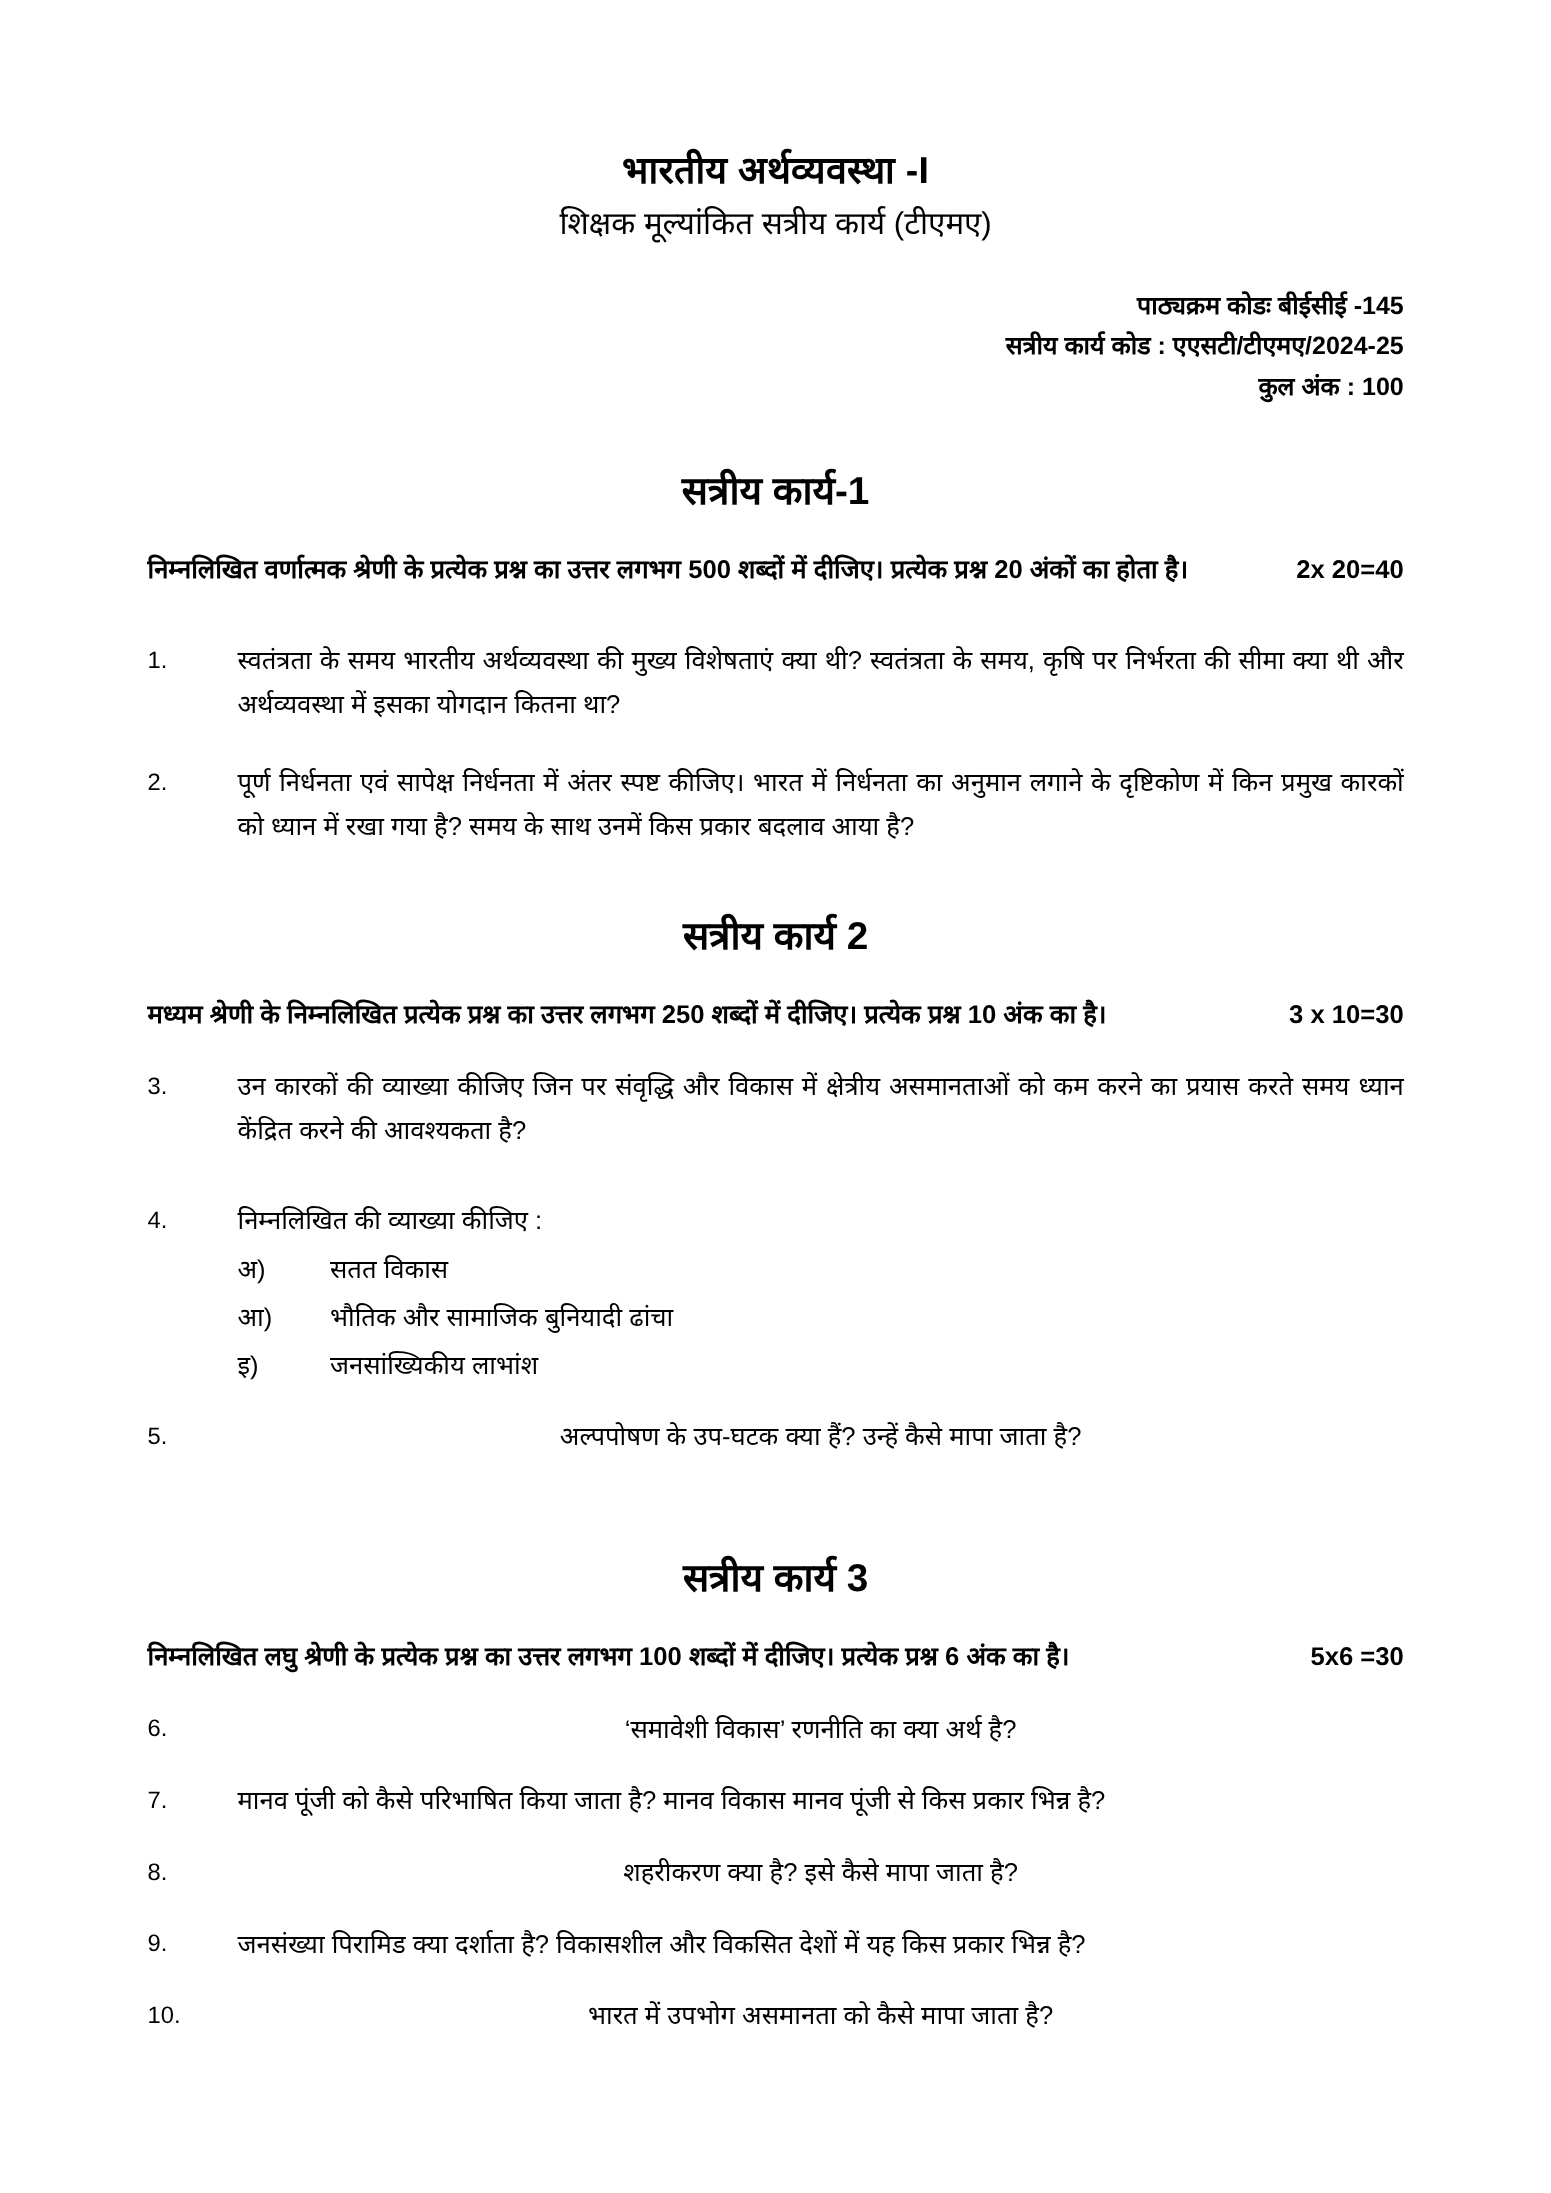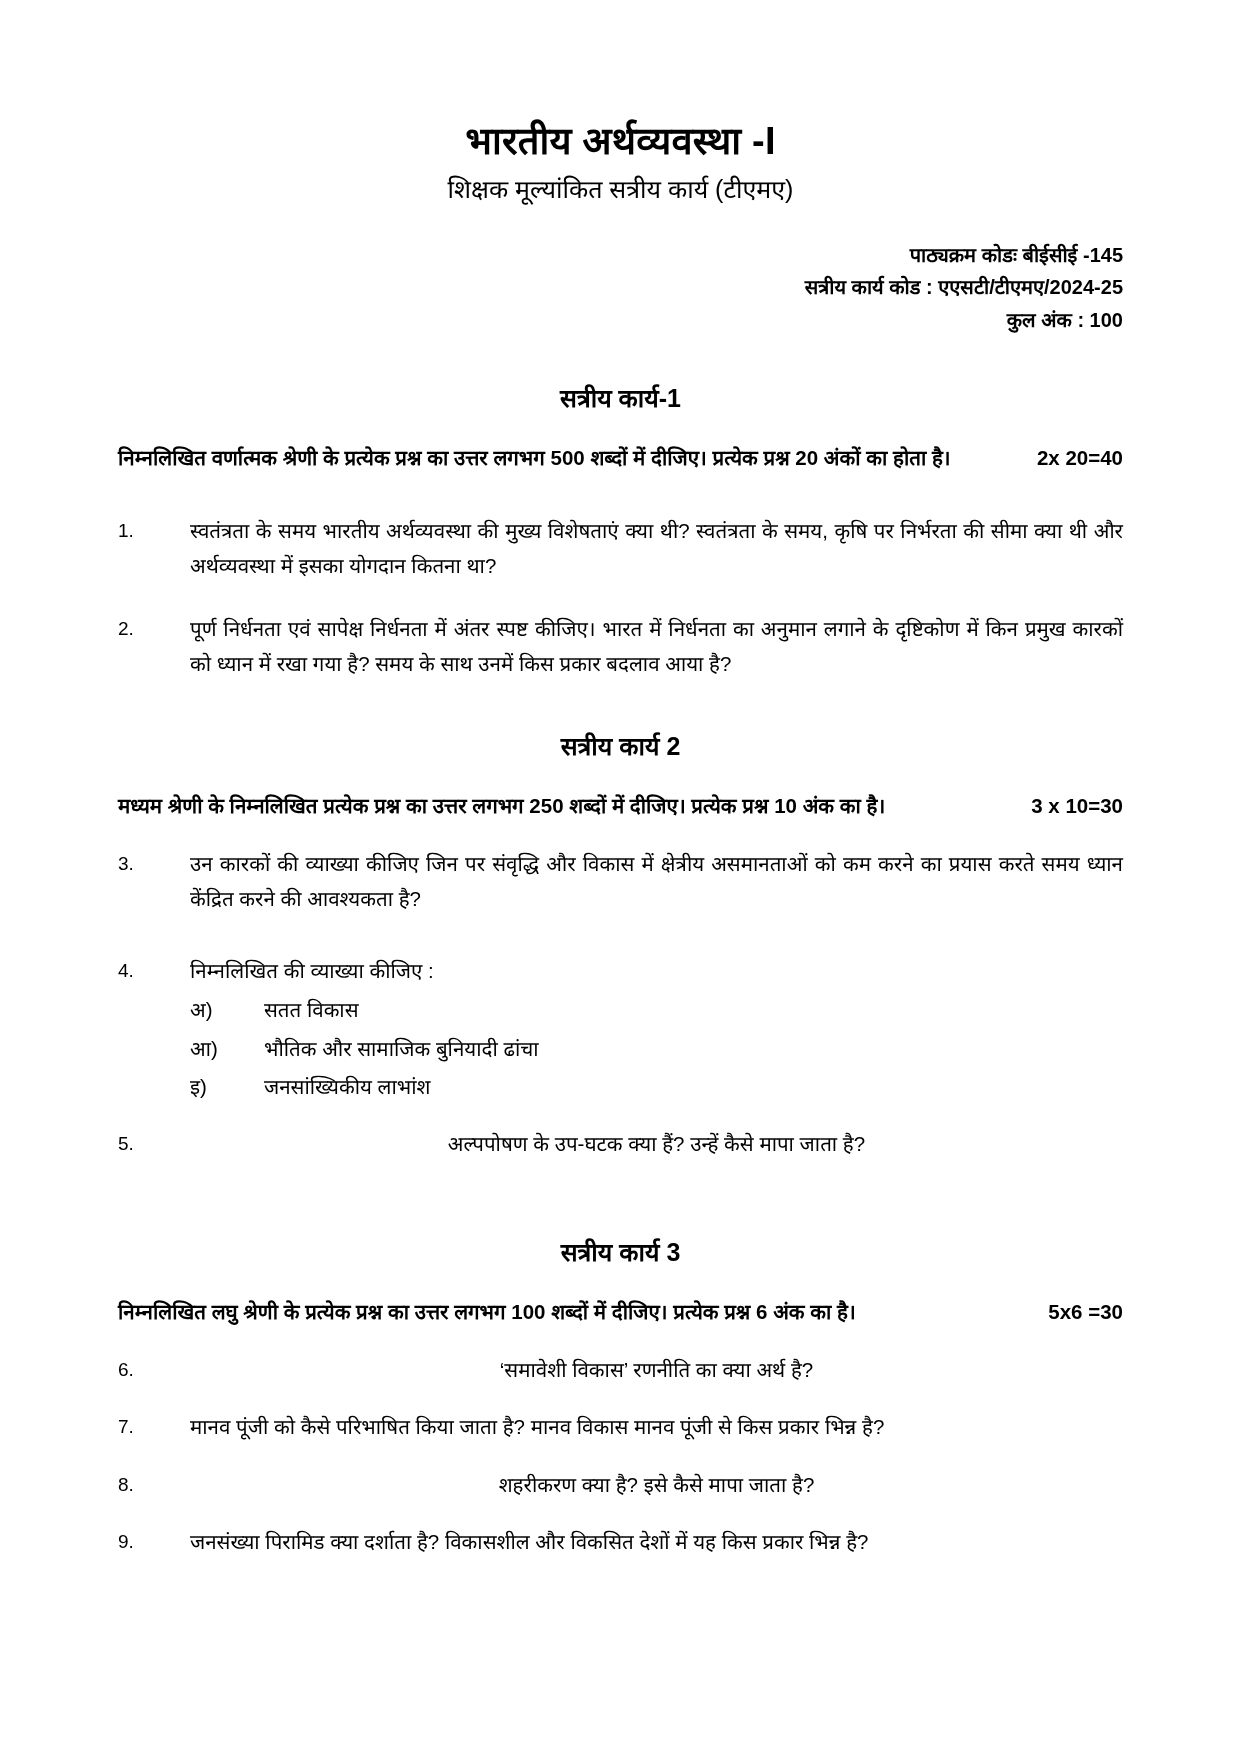--- a/index.html
+++ b/index.html
@@ -21,21 +21,21 @@
     box-sizing: border-box;
     padding: 118px 118px 60px 118px;
     overflow: hidden;
   }
 
   
   .doc-header {
     text-align: center;
   }
   .doc-title {
-    font-size: 38px;
+    font-size: 30px;
     font-weight: 700;
     letter-spacing: 0.2px;
     line-height: 1.25;
     margin: 0;
   }
   .doc-subtitle {
     font-size: 25px;
     font-weight: 400;
     line-height: 1.3;
     margin: 7px 0 0 0;
@@ -48,21 +48,21 @@
     line-height: 1.62;
   }
   .meta-line {
     display: block;
     white-space: nowrap;
   }
 
   
   .section-heading {
     text-align: center;
-    font-size: 25px;
+    font-size: 31px;
     font-weight: 700;
     margin: 44px 0 0 0;
   }
   .section-heading.tight {
     margin-top: 46px;
   }
   .section-heading.spaced {
     margin-top: 72px;
   }
 
@@ -237,15 +237,19 @@
       <span class="q-text">मानव पूंजी को कैसे परिभाषित किया जाता है? मानव विकास मानव पूंजी से किस प्रकार भिन्न है?</span>
     </li>
     <li class="q-item gap-sm">
       <span class="q-num">8.</span>
       <span class="q-text noj">शहरीकरण क्या है? इसे कैसे मापा जाता है?</span>
     </li>
     <li class="q-item gap-sm">
       <span class="q-num">9.</span>
       <span class="q-text">जनसंख्या पिरामिड क्या दर्शाता है? विकासशील और विकसित देशों में यह किस प्रकार भिन्न है?</span>
     </li>
+    <li class="q-item gap-sm">
+      <span class="q-num">10.</span>
+      <span class="q-text noj">भारत में उपभोग असमानता को कैसे मापा जाता है?</span>
+    </li>
   </ul>
 
 </div>
 
 </body></html>

